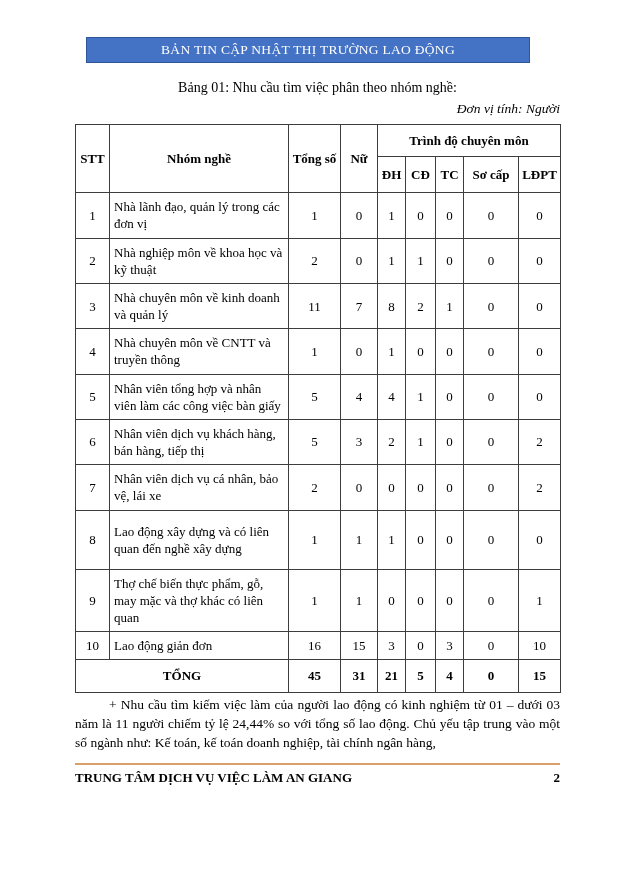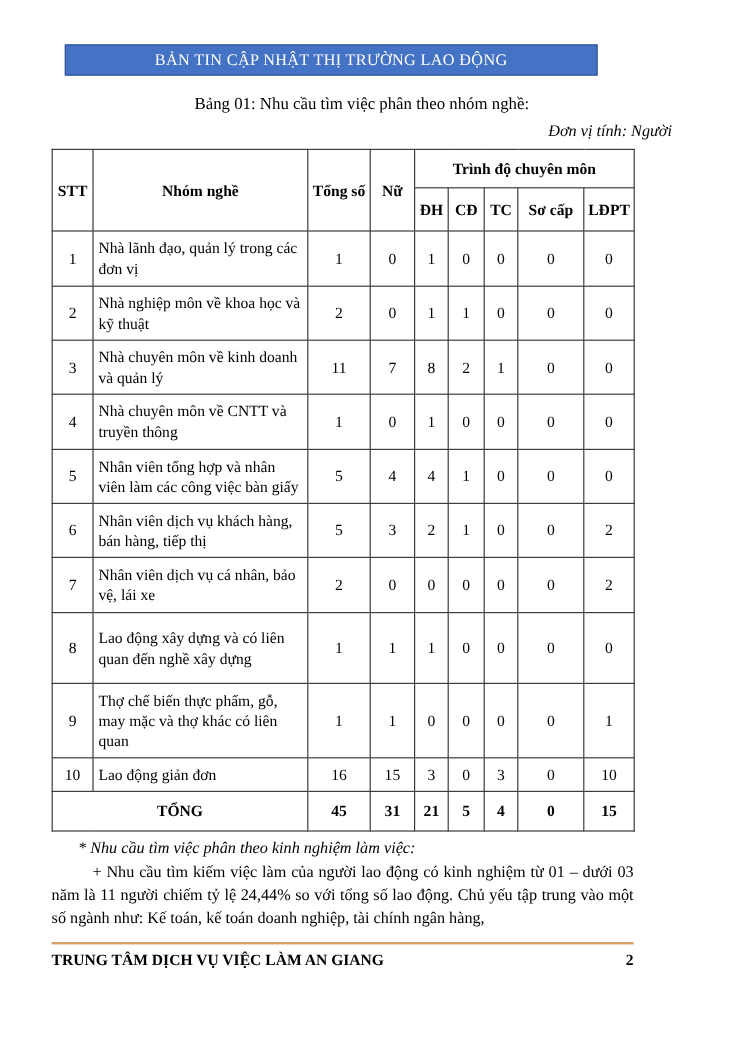--- a/index.html
+++ b/index.html
@@ -6,21 +6,21 @@
   html, body { margin: 0; padding: 0; }
   body {
     width: 620px; height: 877px;
     background: #ffffff;
     font-family: "Liberation Serif", "DejaVu Serif", serif;
     color: #000000;
     overflow: hidden;
   }
   .page {
     width: 620px; height: 877px;
-    padding: 37px 60px 0 43px;
+    padding: 37px 60px 0 75px;
   }
   .banner {
     width: 444px; height: 26px;
     margin-left: 11px;
     background: #4472C4;
     border: 1px solid #2E5597;
     color: #ffffff;
     font-size: 13.5px;
     text-align: center;
     line-height: 24px;
@@ -255,21 +255,20 @@
         <td>21</td>
         <td>5</td>
         <td>4</td>
         <td>0</td>
         <td>15</td>
       </tr>
     </tfoot>
   </table>
 
 
-  <div class="note-heading">* Nhu cầu tìm việc phân theo kinh nghiệm làm việc:</div>
 
   <div class="note-paragraph">+ Nhu cầu tìm kiếm việc làm của người lao động có kinh nghiệm từ 01 – dưới 03 năm là 11 người chiếm tỷ lệ 24,44% so với tổng số lao động. Chủ yếu tập trung vào một số ngành như: Kế toán, kế toán doanh nghiệp, tài chính ngân hàng,</div>
 
   <hr class="footer-rule">
 
   <div class="page-footer">
     <span>TRUNG TÂM DỊCH VỤ VIỆC LÀM AN GIANG</span>
     <span>2</span>
   </div>
 

